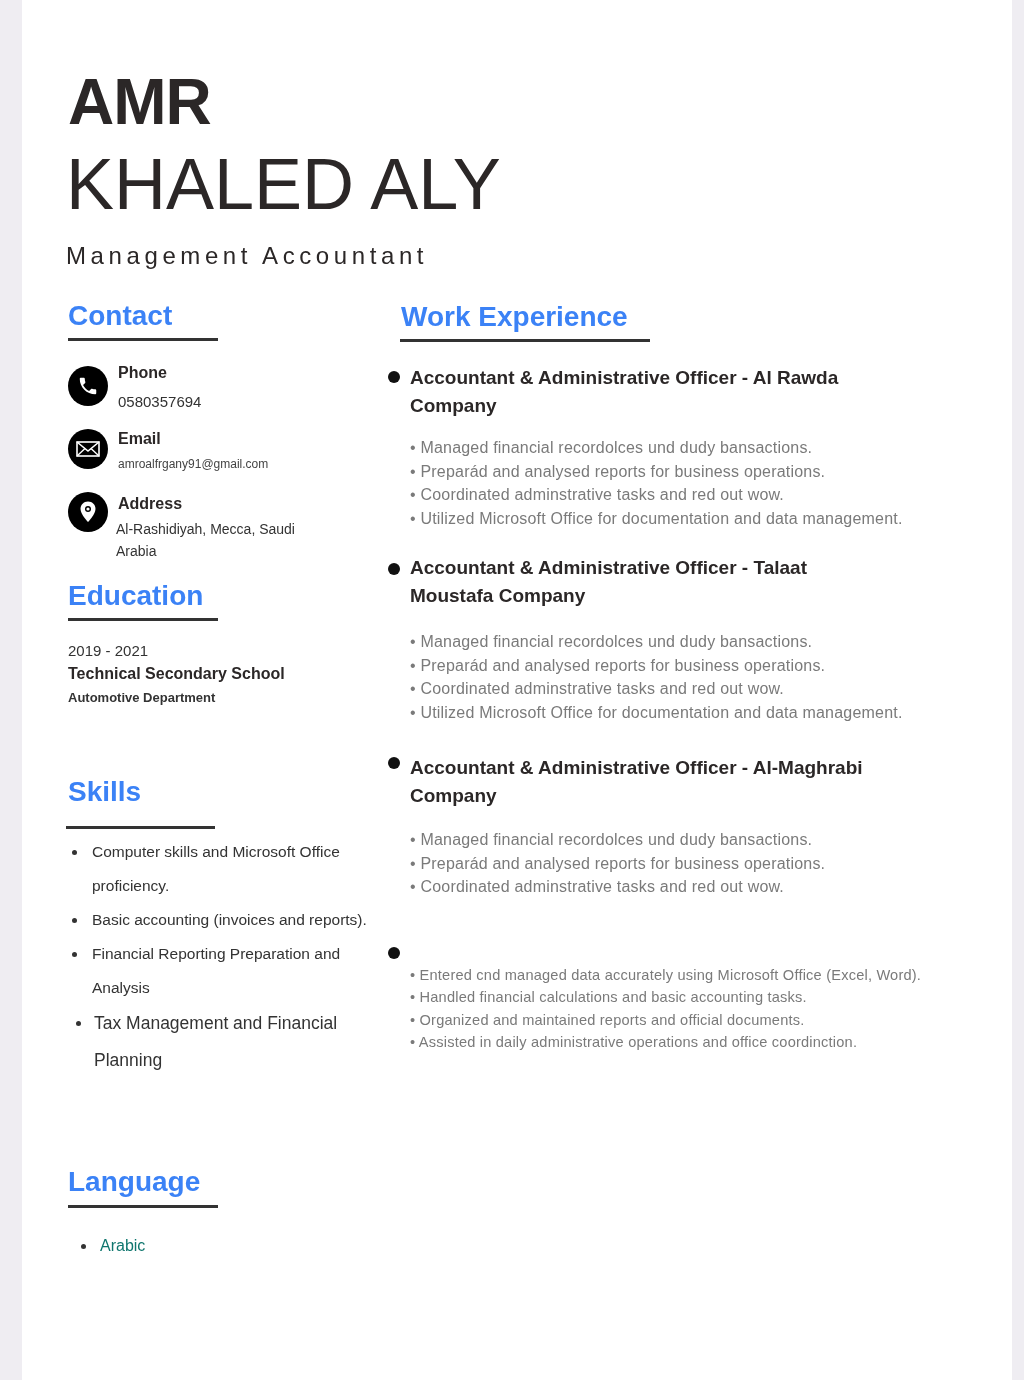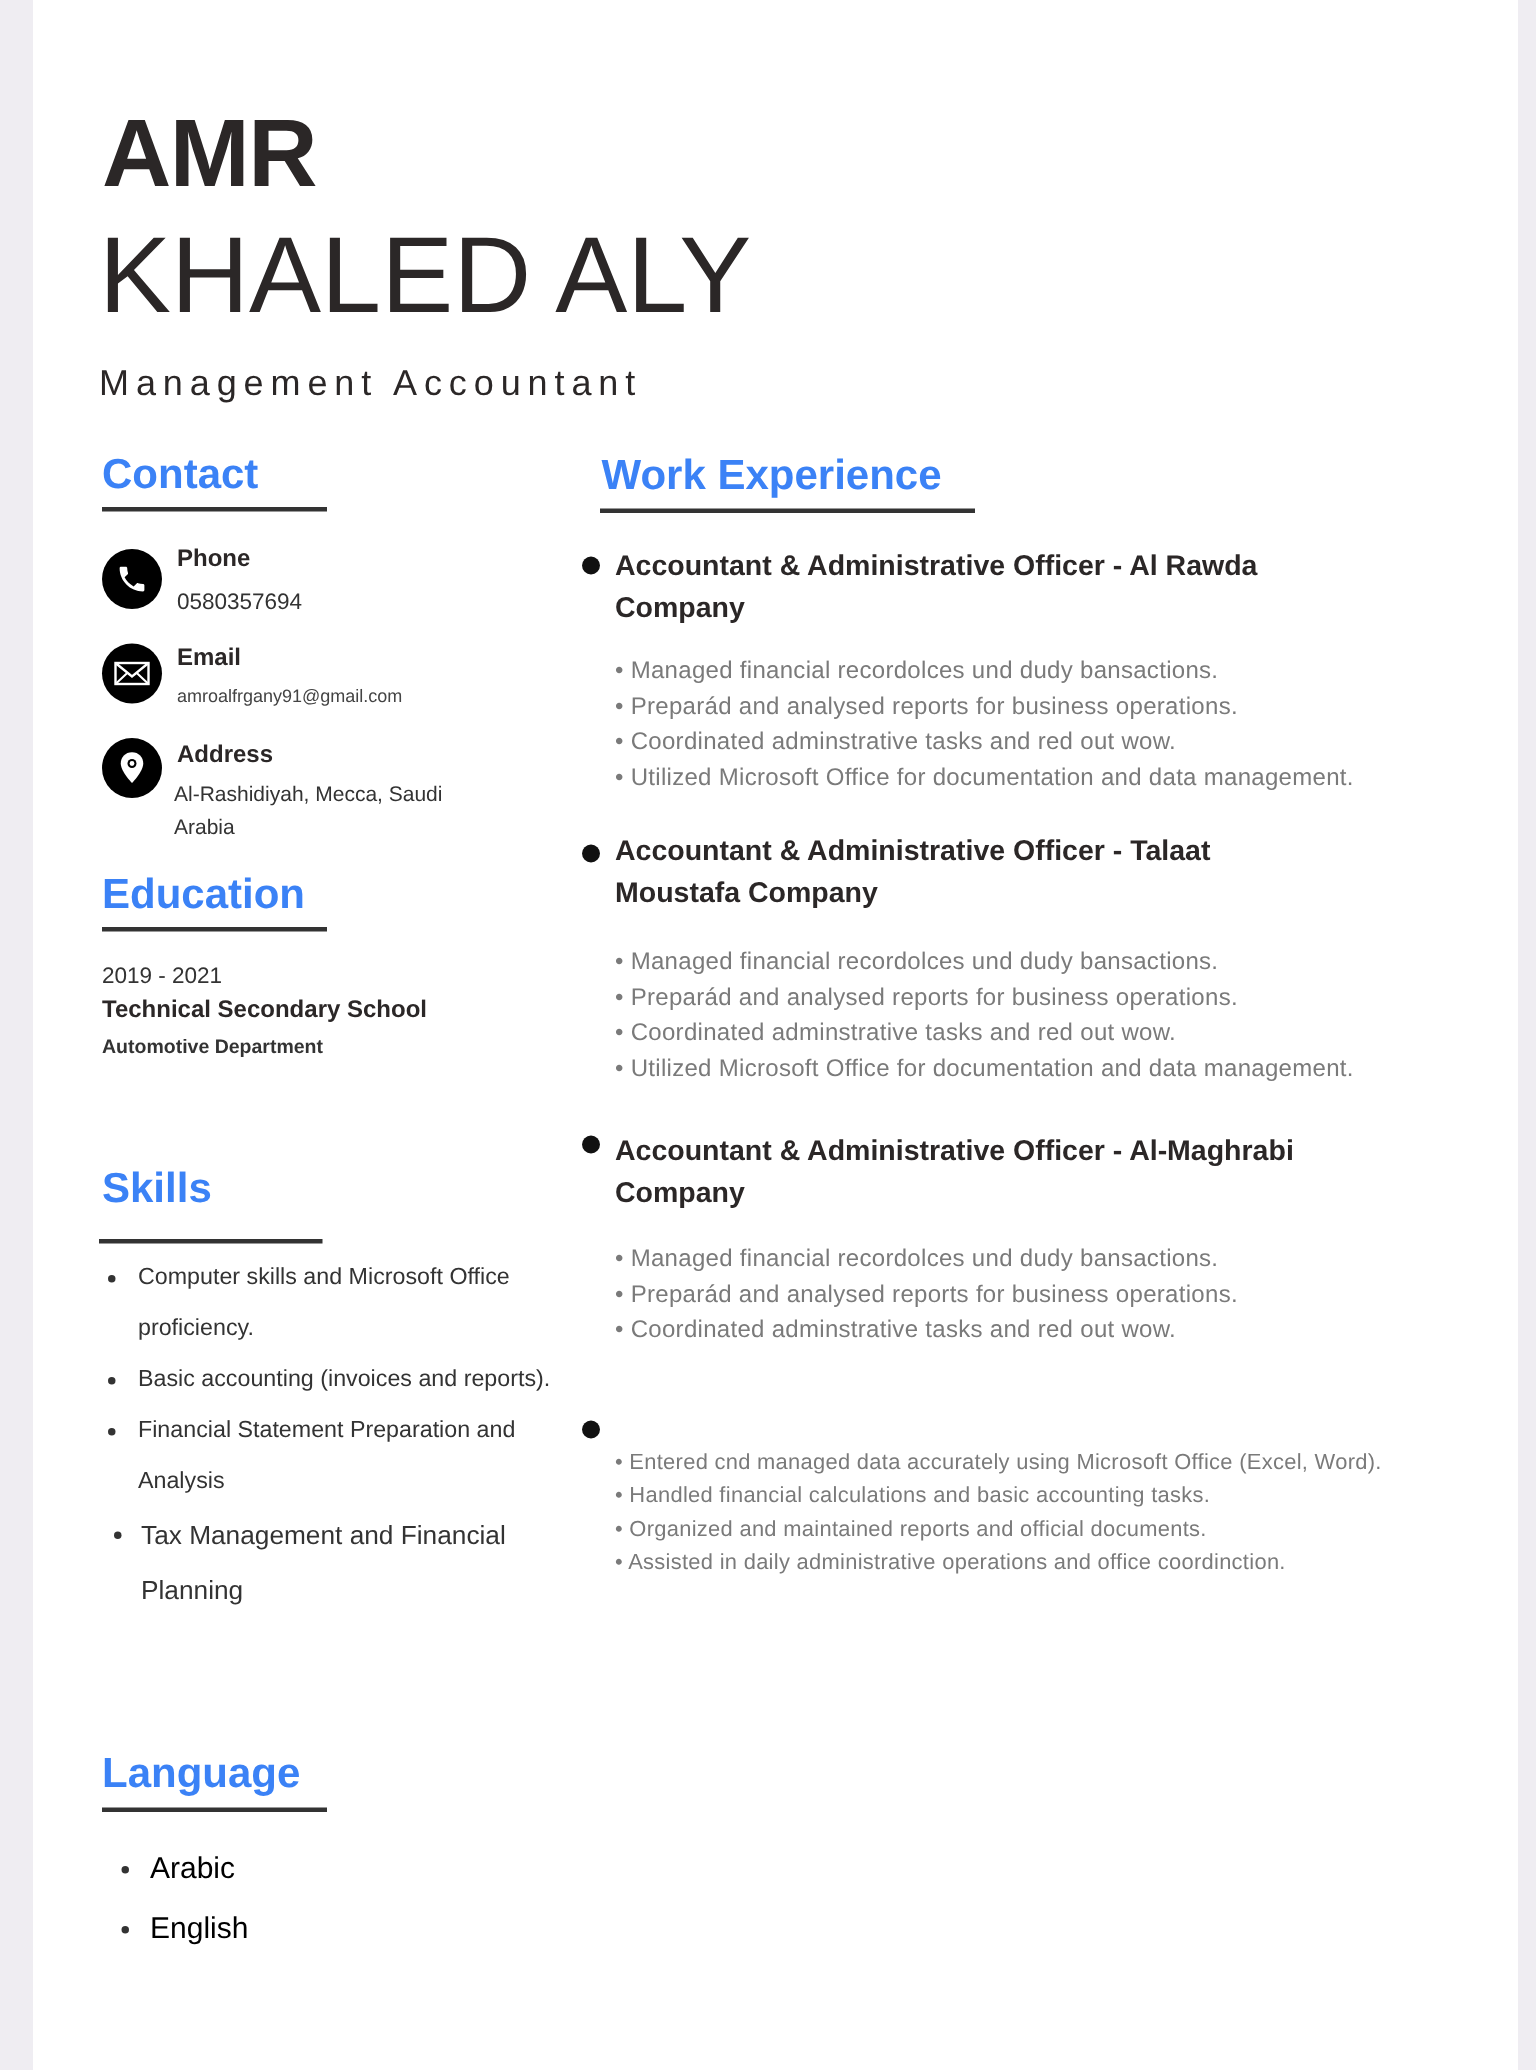--- a/index.html
+++ b/index.html
@@ -68,21 +68,21 @@
     .skill-item::before {
       content: ""; position: absolute; left: 6px; top: 15px;
       width: 5px; height: 5px; border-radius: 50%; background: #333;
     }
     .skill-item.big { font-size: 17.5px; line-height: 37px; padding-left: 28px; }
     .skill-item.big::before { left: 10px; top: 16px; }
 
     
     .lang-item {
       position: relative; padding-left: 32px;
-      font-size: 20px; line-height: 40px; color: #000000;
+      font-size: 16px; line-height: 40px; color: #0f766e;
     }
     .lang-item::before {
       content: ""; position: absolute; left: 13px; top: 18px;
       width: 5px; height: 5px; border-radius: 50%; background: #333;
     }
 
     
     .job { position: absolute; left: 366px; width: 620px; }
     .job-dot {
       position: absolute; left: 0; width: 12px; height: 12px; border-radius: 50%; background: #111;
@@ -141,29 +141,28 @@
   <div class="abs sec-rule" style="left:46px; top:618px; width:150px;"></div>
   <div class="abs edu-years" style="left:46px; top:642px;">2019 - 2021</div>
   <div class="abs edu-school" style="left:46px; top:665px;">Technical Secondary School</div>
   <div class="abs edu-dept" style="left:46px; top:690px;">Automotive Department</div>
 
   <div class="abs sec-head" style="left:46px; top:778px;">Skills</div>
   <div class="abs sec-rule" style="left:44px; top:826px; width:149px;"></div>
   <ul class="abs skills-list" style="left:44px; top:835px; width:320px;">
     <li class="skill-item">Computer skills and Microsoft Office proficiency.</li>
     <li class="skill-item">Basic accounting (invoices and reports).</li>
-    <li class="skill-item">Financial Statement Preparation and Analysis</li>
+    <li class="skill-item">Financial Reporting Preparation and Analysis</li>
     <li class="skill-item big">Tax Management and Financial Planning</li>
   </ul>
 
   <div class="abs sec-head" style="left:46px; top:1168px;">Language</div>
   <div class="abs sec-rule" style="left:46px; top:1205px; width:150px;"></div>
   <ul class="abs skills-list" style="left:46px; top:1226px; width:200px;">
     <li class="lang-item">Arabic</li>
-    <li class="lang-item">English</li>
   </ul>
 
   <div class="abs sec-head" style="left:379px; top:303px;">Work Experience</div>
   <div class="abs sec-rule" style="left:378px; top:339px; width:250px;"></div>
 
   <div class="job" style="top:364px;">
     <div class="job-dot" style="top:7px;"></div>
     <div class="job-title-text" style="width:520px;">Accountant &amp; Administrative Officer - Al Rawda Company</div>
     <ul class="duties" style="margin-top:16px;">
       <li class="duty">• Managed financial recordolces und dudy bansactions.</li>

